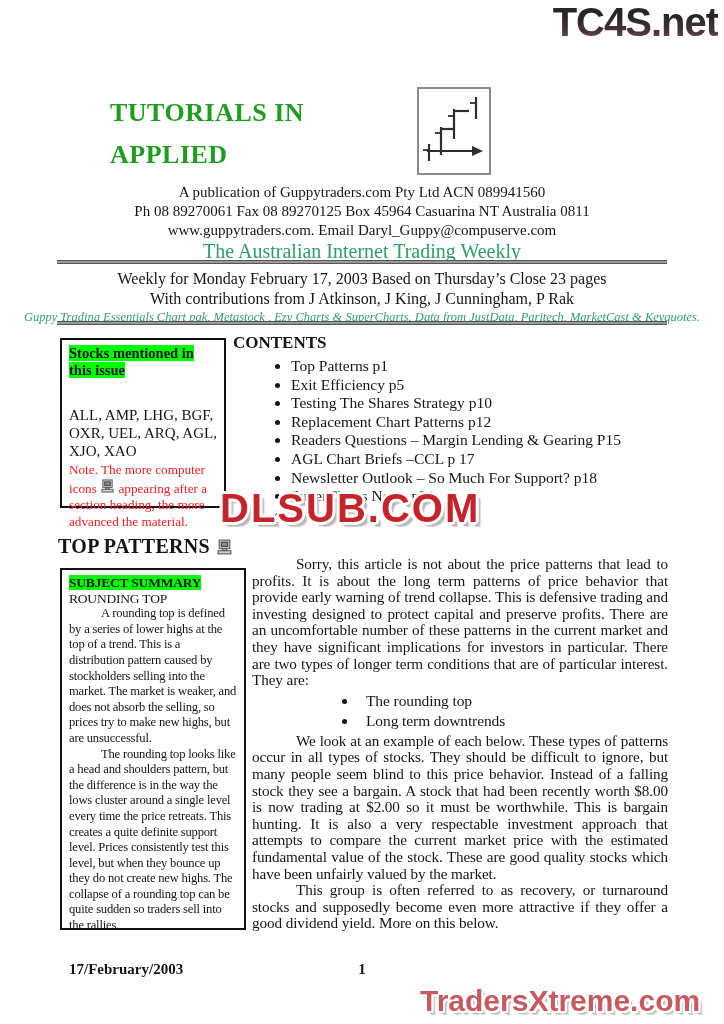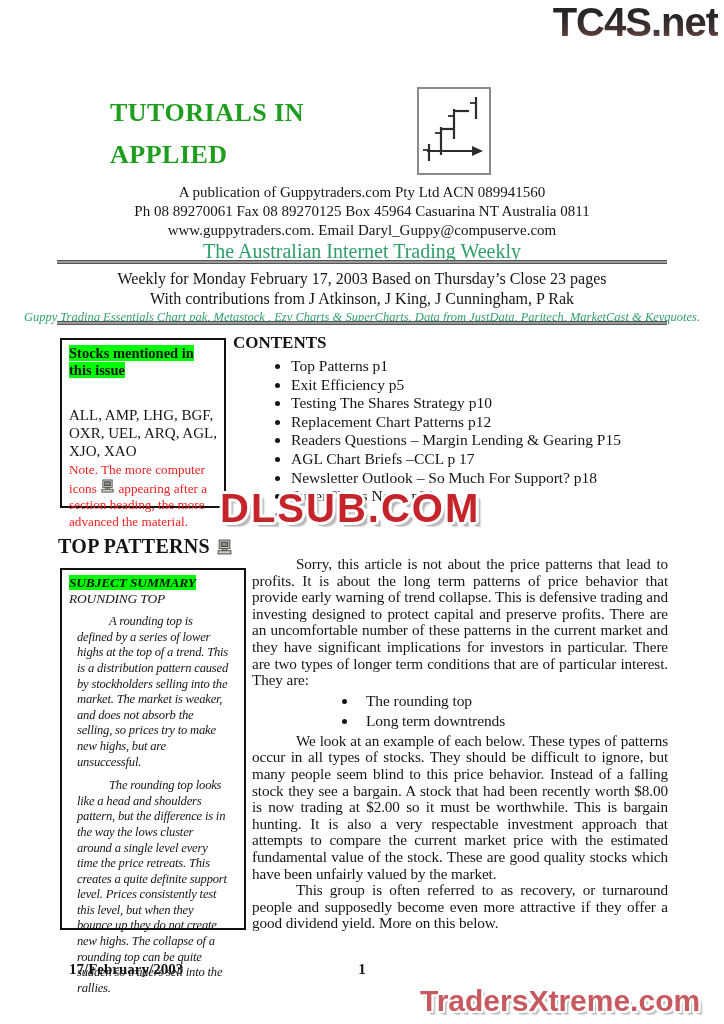--- a/index.html
+++ b/index.html
@@ -52,24 +52,24 @@
          color:#c75a60;
          text-shadow:-2px -2px 0 #fff,2px -2px 0 #fff,-2px 2px 0 #fff,2px 2px 0 #fff,
                      0 -2px 0 #fff,0 2px 0 #fff,-2px 0 0 #fff,2px 0 0 #fff,
                      3px 3px 0 #bdbdbd,4px 4px 1px #d2d2d2;}
 
   
   .article-heading{position:absolute;top:535px;left:58px;font-weight:bold;font-size:20px;letter-spacing:.3px;}
   .article-heading .pc-icon{margin-left:6px;vertical-align:-2px;}
 
   .summary-box{position:absolute;top:568px;left:60px;width:168px;height:348px;
-               border:2px solid #111;padding:5px 7px;font-size:12.6px;line-height:15.6px;letter-spacing:-0.2px;font-style:italic;}
+               border:2px solid #111;padding:5px 7px;font-size:12.6px;line-height:15.6px;letter-spacing:-0.2px;}
   .summary-label{font-size:13.5px;}
   .summary-sub{font-size:13.5px;}
-  .summary-box p{margin:8px;text-indent:32px;}
+  .summary-box p{margin:0;text-indent:32px;}
 
   .article-col{position:absolute;top:556px;left:252px;width:416px;
                font-size:15.2px;line-height:16.6px;text-align:justify;letter-spacing:-0.1px;}
   .article-col p{margin:0;text-indent:44px;}
   .article-bullets{margin:2px 0 2px 0;padding-left:106px;list-style-type:disc;text-align:left;}
   .article-bullets li{padding-left:8px;line-height:20px;font-size:15.5px;}
 
   
   .footer-date{position:absolute;top:961px;left:69px;font-weight:bold;font-size:15px;}
   .footer-page{position:absolute;top:961px;left:0;width:724px;text-align:center;font-weight:bold;font-size:15px;}
@@ -167,21 +167,21 @@
     <p>The rounding top looks like a head and shoulders pattern, but the difference is in the way the lows cluster around a single level every time the price retreats. This creates a quite definite support level. Prices consistently test this level, but when they bounce up they do not create new highs. The collapse of a rounding top can be quite sudden so traders sell into the rallies.</p>
   </div>
 
   <div class="article-col">
     <p>Sorry, this article is not about the price patterns that lead to profits. It is about the long term patterns of price behavior that provide early warning of trend collapse. This is defensive trading and investing designed to protect capital and preserve profits. There are an uncomfortable number of these patterns in the current market and they have significant implications for investors in particular. There are two types of longer term conditions that are of particular interest. They are:</p>
     <ul class="article-bullets">
       <li>The rounding top</li>
       <li>Long term downtrends</li>
     </ul>
     <p>We look at an example of each below. These types of patterns occur in all types of stocks. They should be difficult to ignore, but many people seem blind to this price behavior. Instead of a falling stock they see a bargain. A stock that had been recently worth $8.00 is now trading at $2.00 so it must be worthwhile. This is bargain hunting. It is also a very respectable investment approach that attempts to compare the current market price with the estimated fundamental value of the stock. These are good quality stocks which have been unfairly valued by the market.</p>
-    <p>This group is often referred to as recovery, or turnaround people and supposedly become even more attractive if they offer a good dividend yield. More on this below.</p>
+    <p>This group is often referred to as recovery, or turnaround stocks and supposedly become even more attractive if they offer a good dividend yield. More on this below.</p>
   </div>
 
   <div class="footer-date">17/February/2003</div>
   <div class="footer-page">1</div>
 
   <div class="txtreme">TradersXtreme.com</div>
 
 </div>
 
 </body></html>

